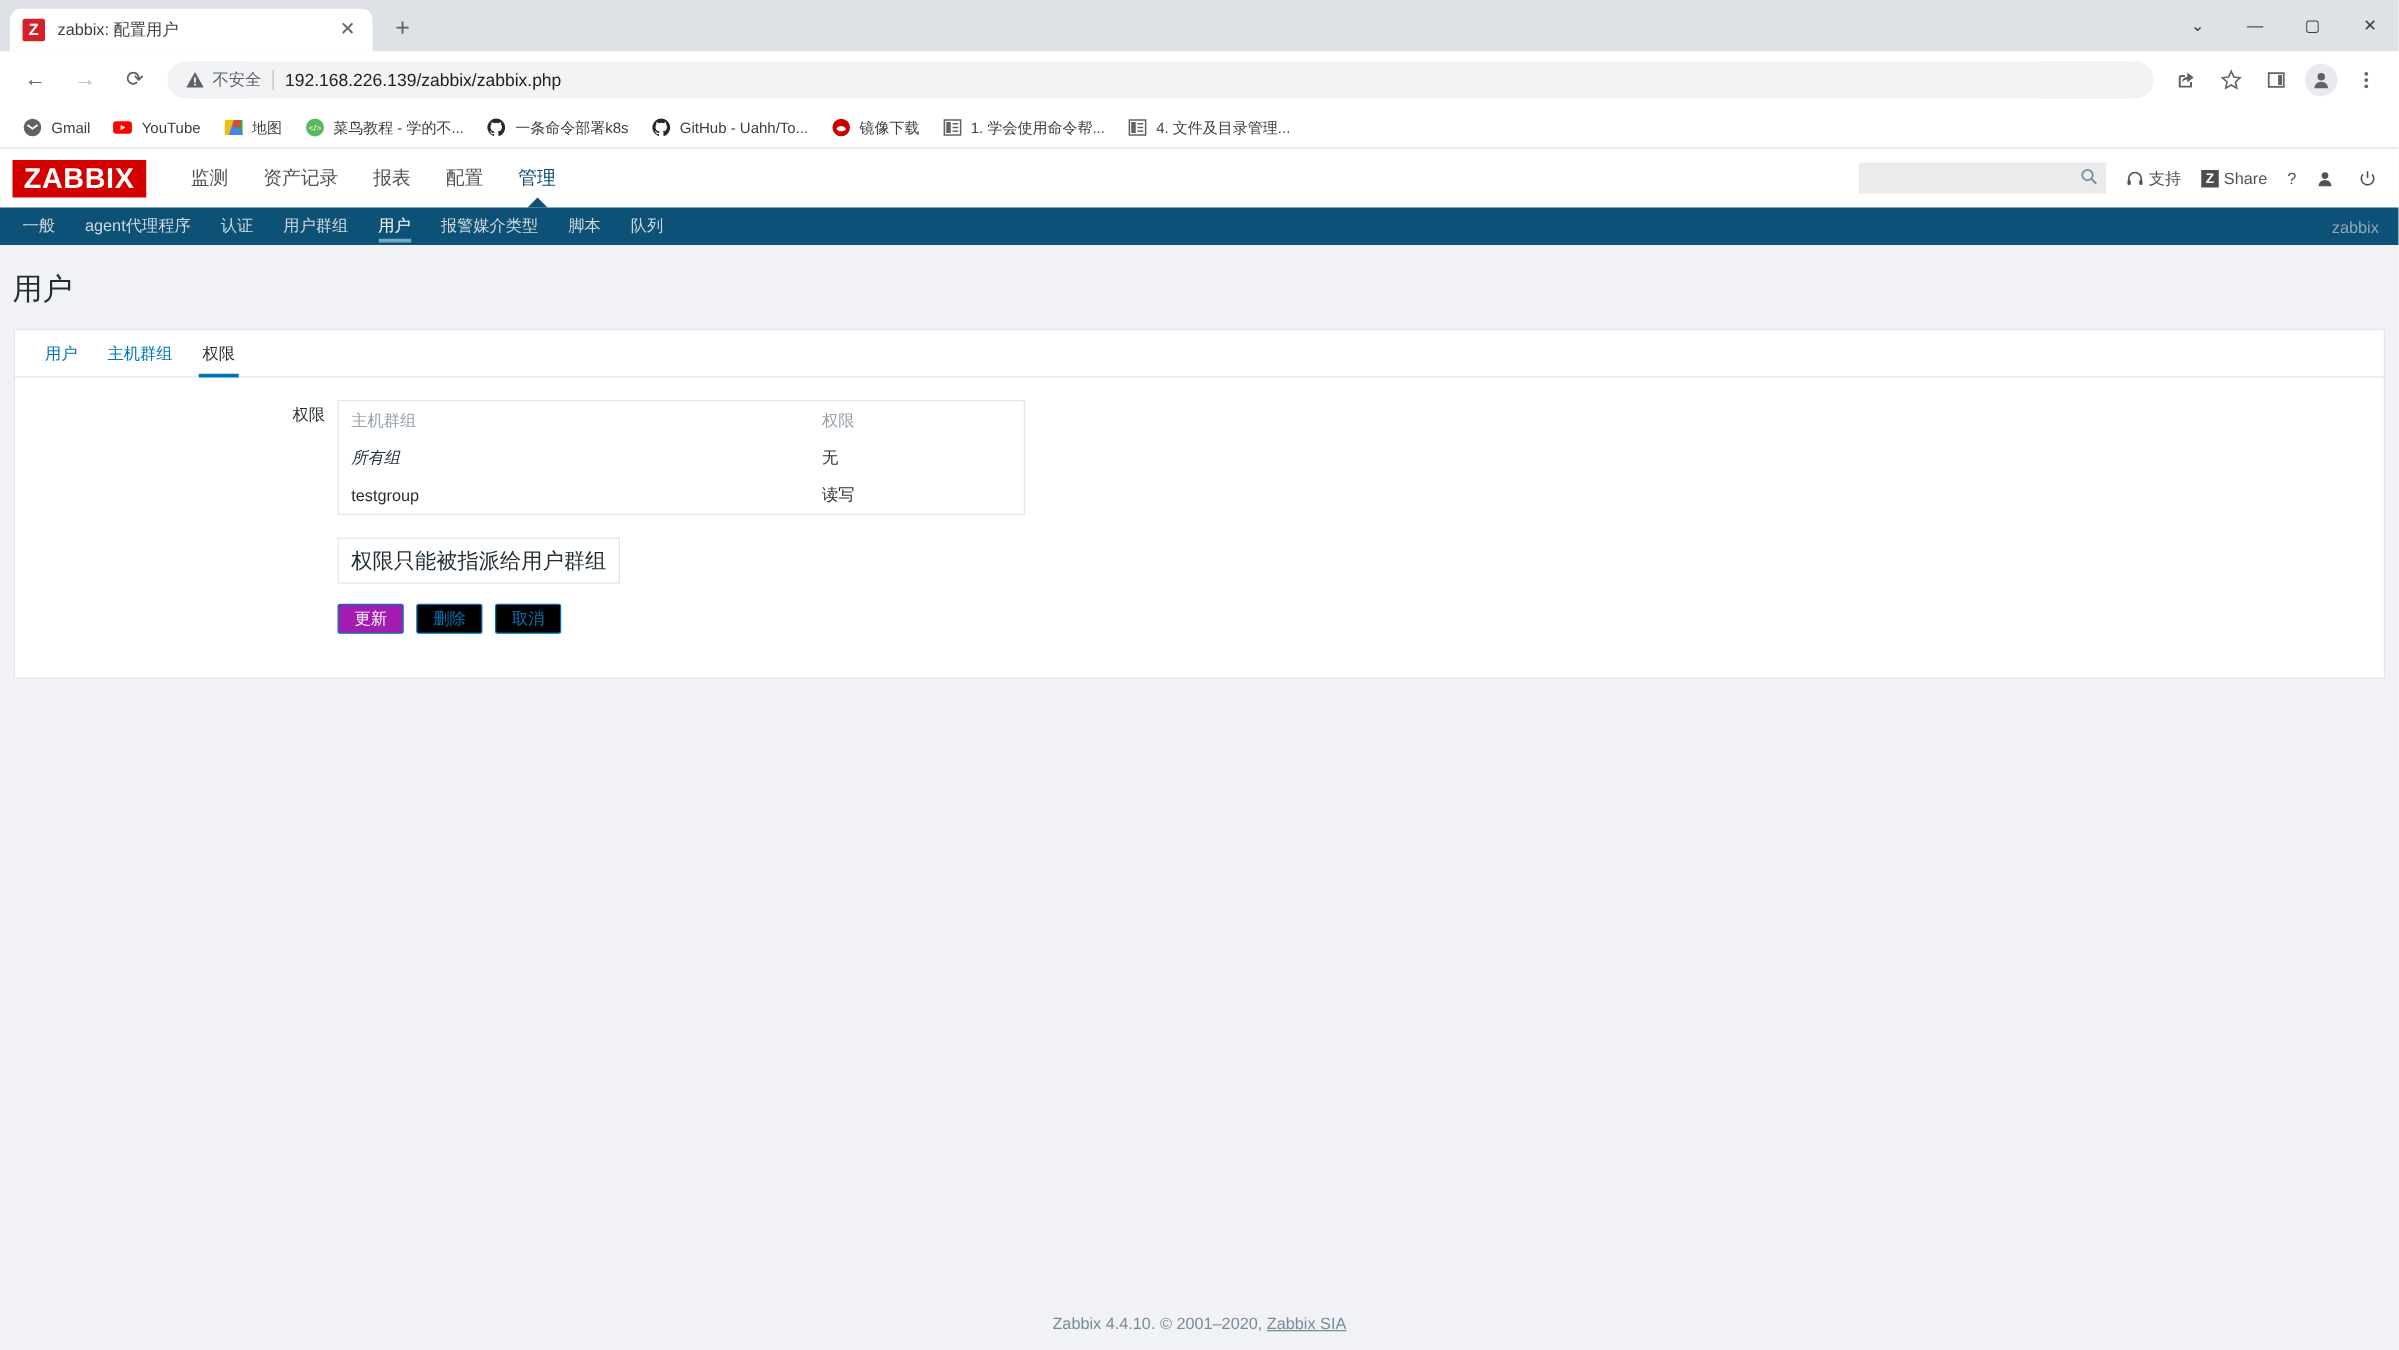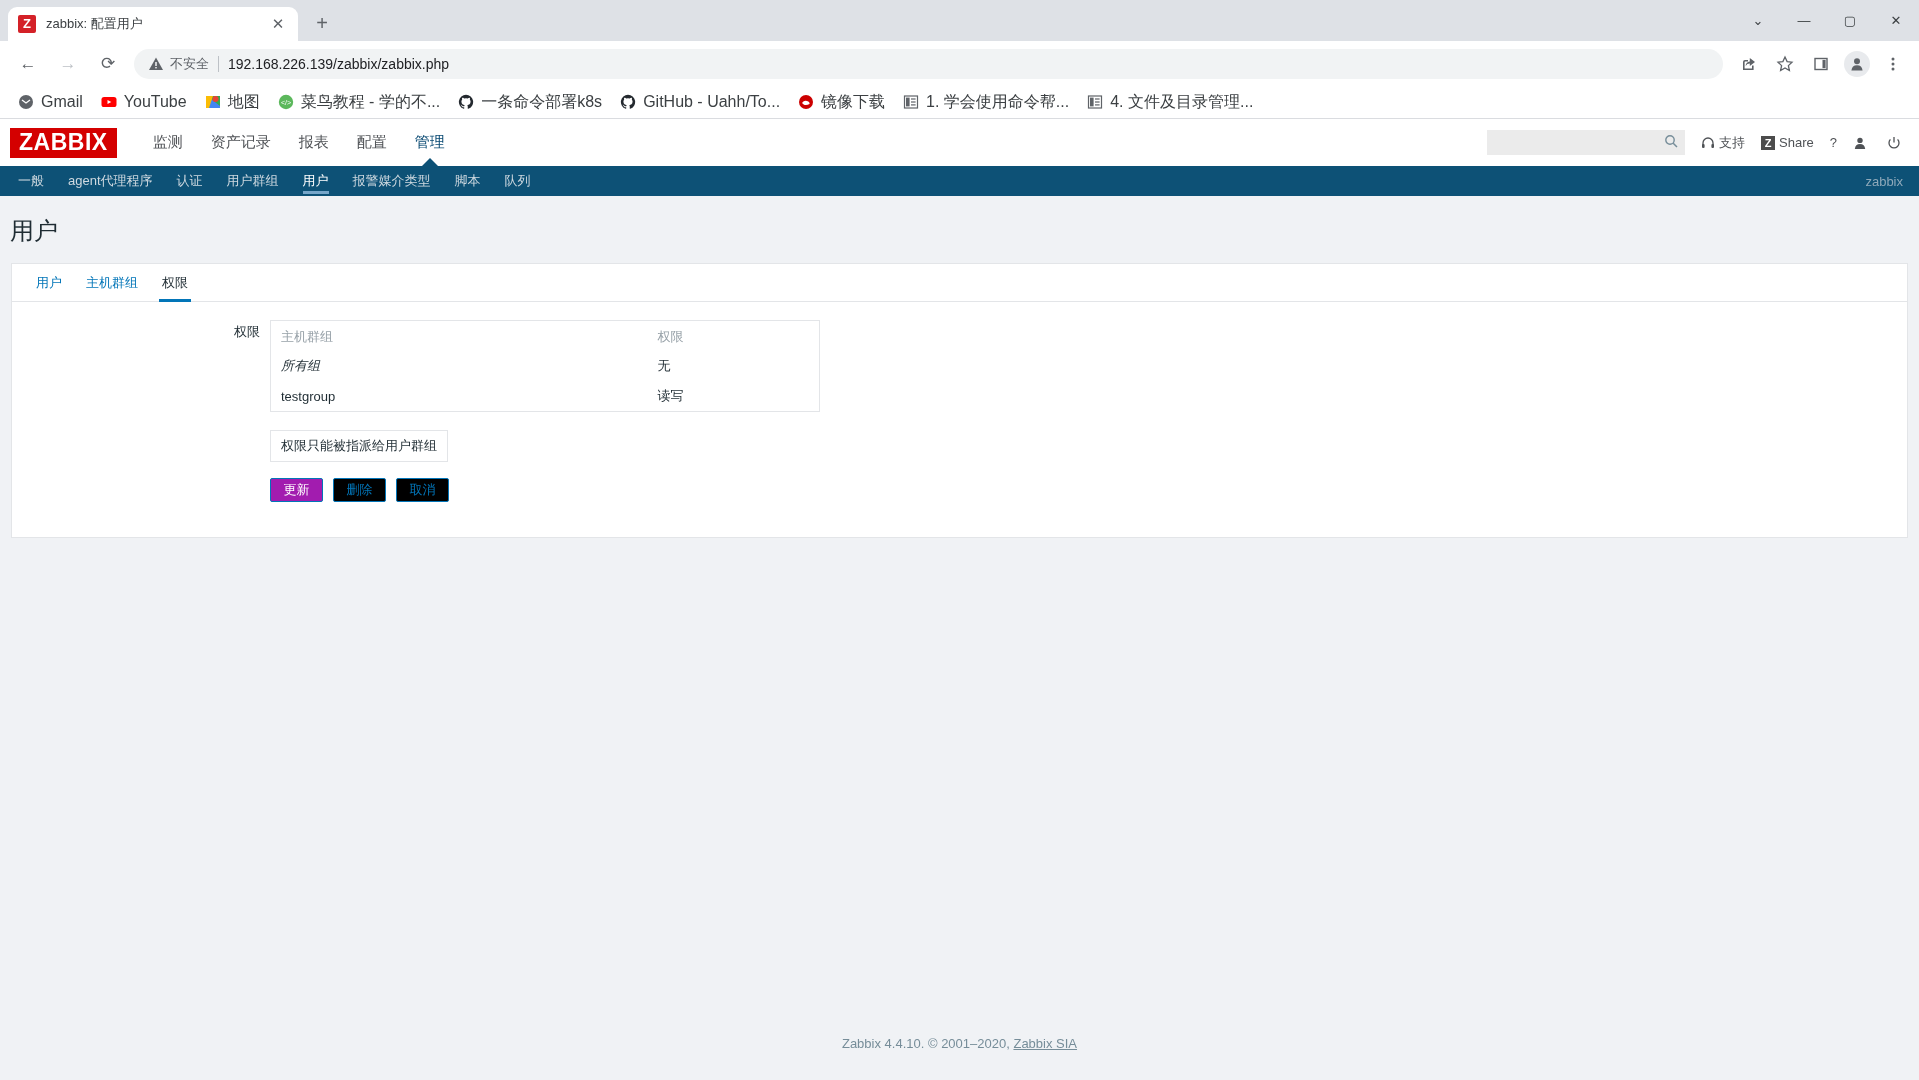--- a/index.html
+++ b/index.html
@@ -170,21 +170,21 @@
     margin-right: 2px;
     flex: none;
   }
   .bm-ico {
     width: 16px; height: 16px;
     flex: none;
     margin-right: 7px;
     display: flex; align-items: center; justify-content: center;
   }
   .bm-label {
-    font-size: 16px;
+    font-size: 12px;
     color: #3c4043;
     white-space: nowrap;
   }
 
   
   .viewport {
     flex: 1;
     background: #f0f2f5;
     overflow: hidden;
     position: relative;
@@ -415,21 +415,21 @@
     padding: 6px 10px;
   }
   .perm-table .col-right { width: 172px; }
   .perm-table .italic { font-style: italic; }
 
   .hint-box {
     display: inline-block;
     border: 1px solid #e3e5e8;
     background: #ffffff;
     padding: 6px 10px;
-    font-size: 13px;
+    font-size: 17px;
     color: #1f2c33;
   }
   .btn-row { display: flex; margin-top: 16px; }
   .btn {
     height: 24px;
     min-width: 53px;
     font-size: 13px;
     border-radius: 2px;
     display: inline-flex;
     align-items: center;
@@ -445,21 +445,21 @@
     color: #ffffff;
   }
   .btn-secondary {
     background: #000000;
     border: 1px solid #0275b8;
     color: #0275b8;
   }
 
   .zbx-footer {
     position: absolute;
-    left: 0; right: 0; bottom: 29px;
+    left: 0; right: 0; bottom: 14px;
     text-align: center;
     font-size: 13px;
     color: #768d99;
   }
   .zbx-footer a { color: #768d99; text-decoration: underline; }
 </style>
 </head>
 <body>
 
 <div class="browser">

